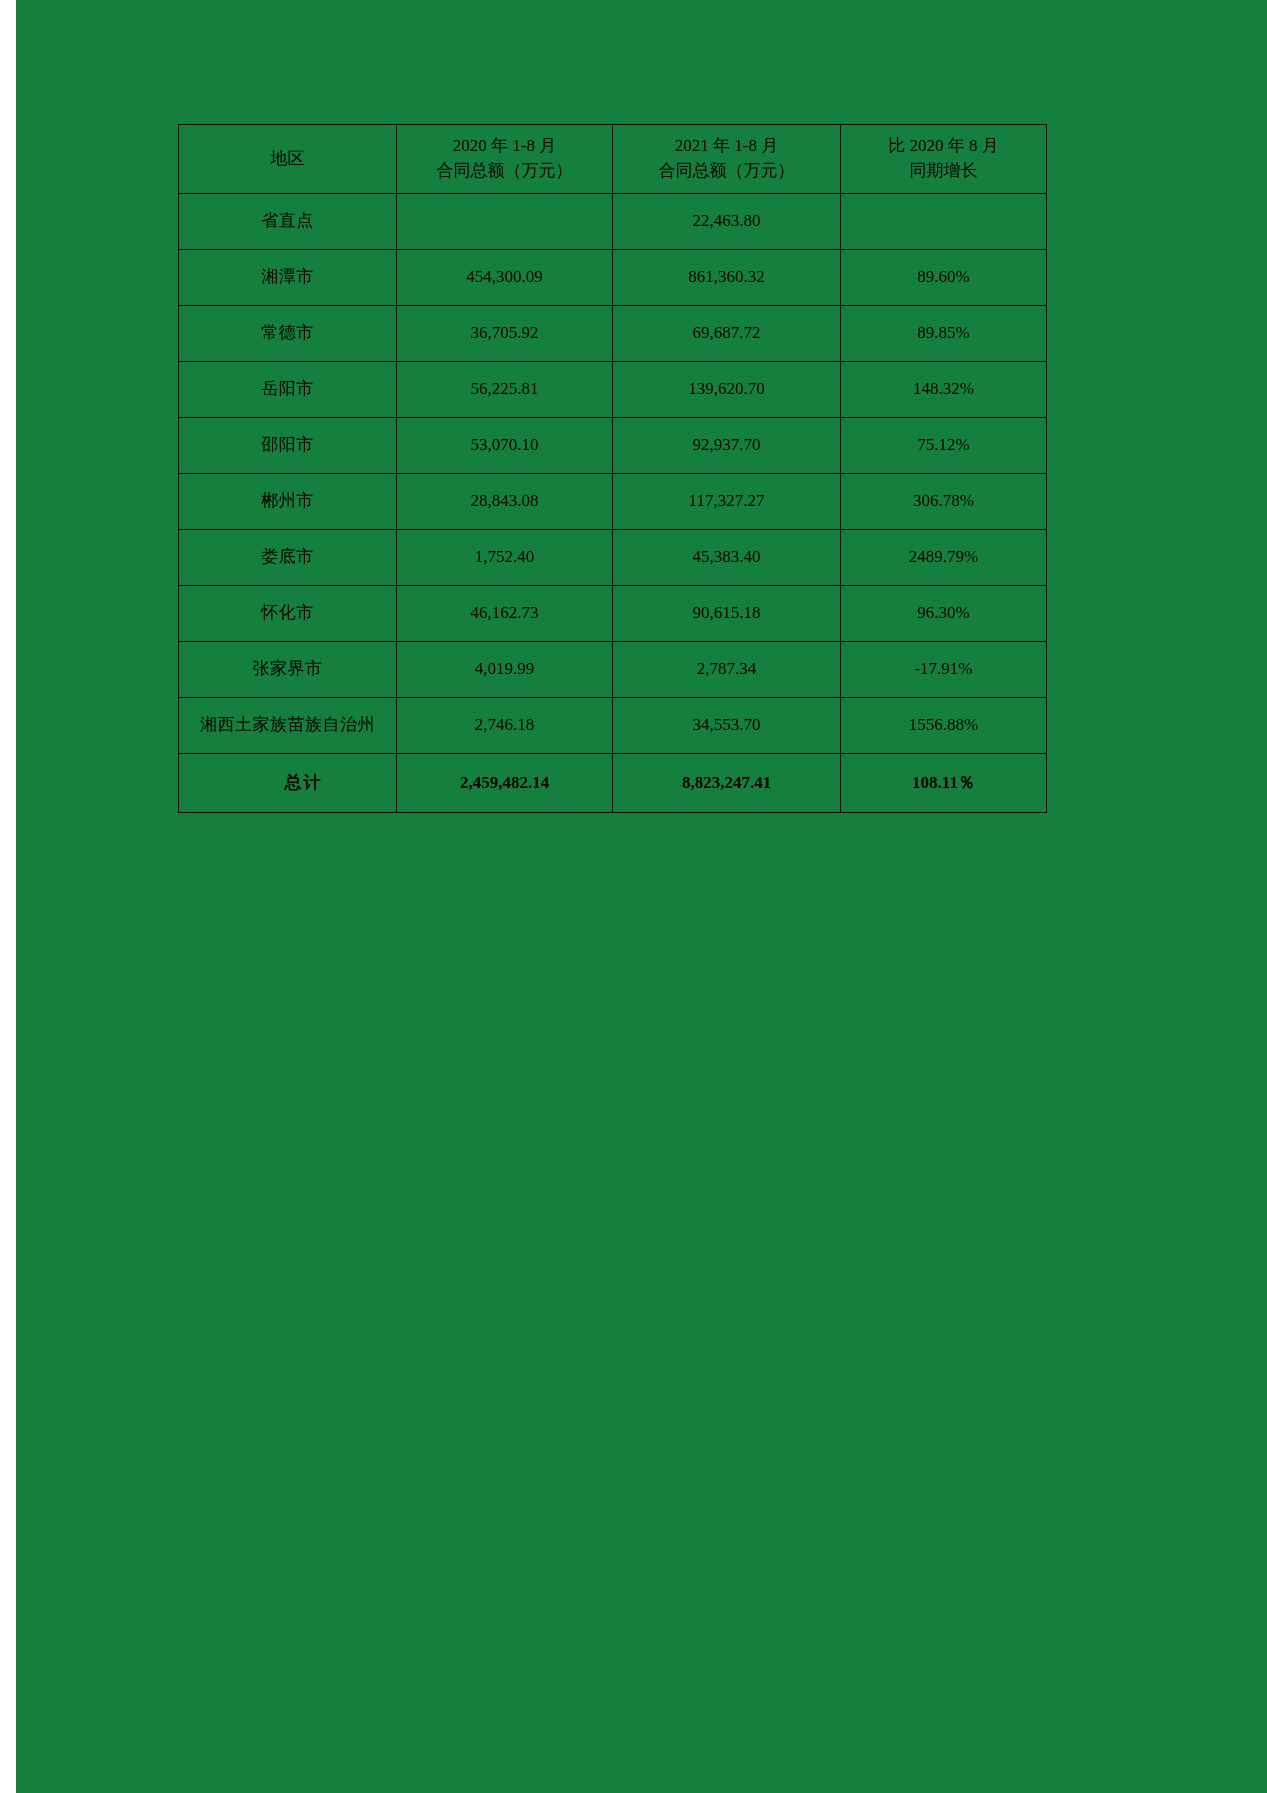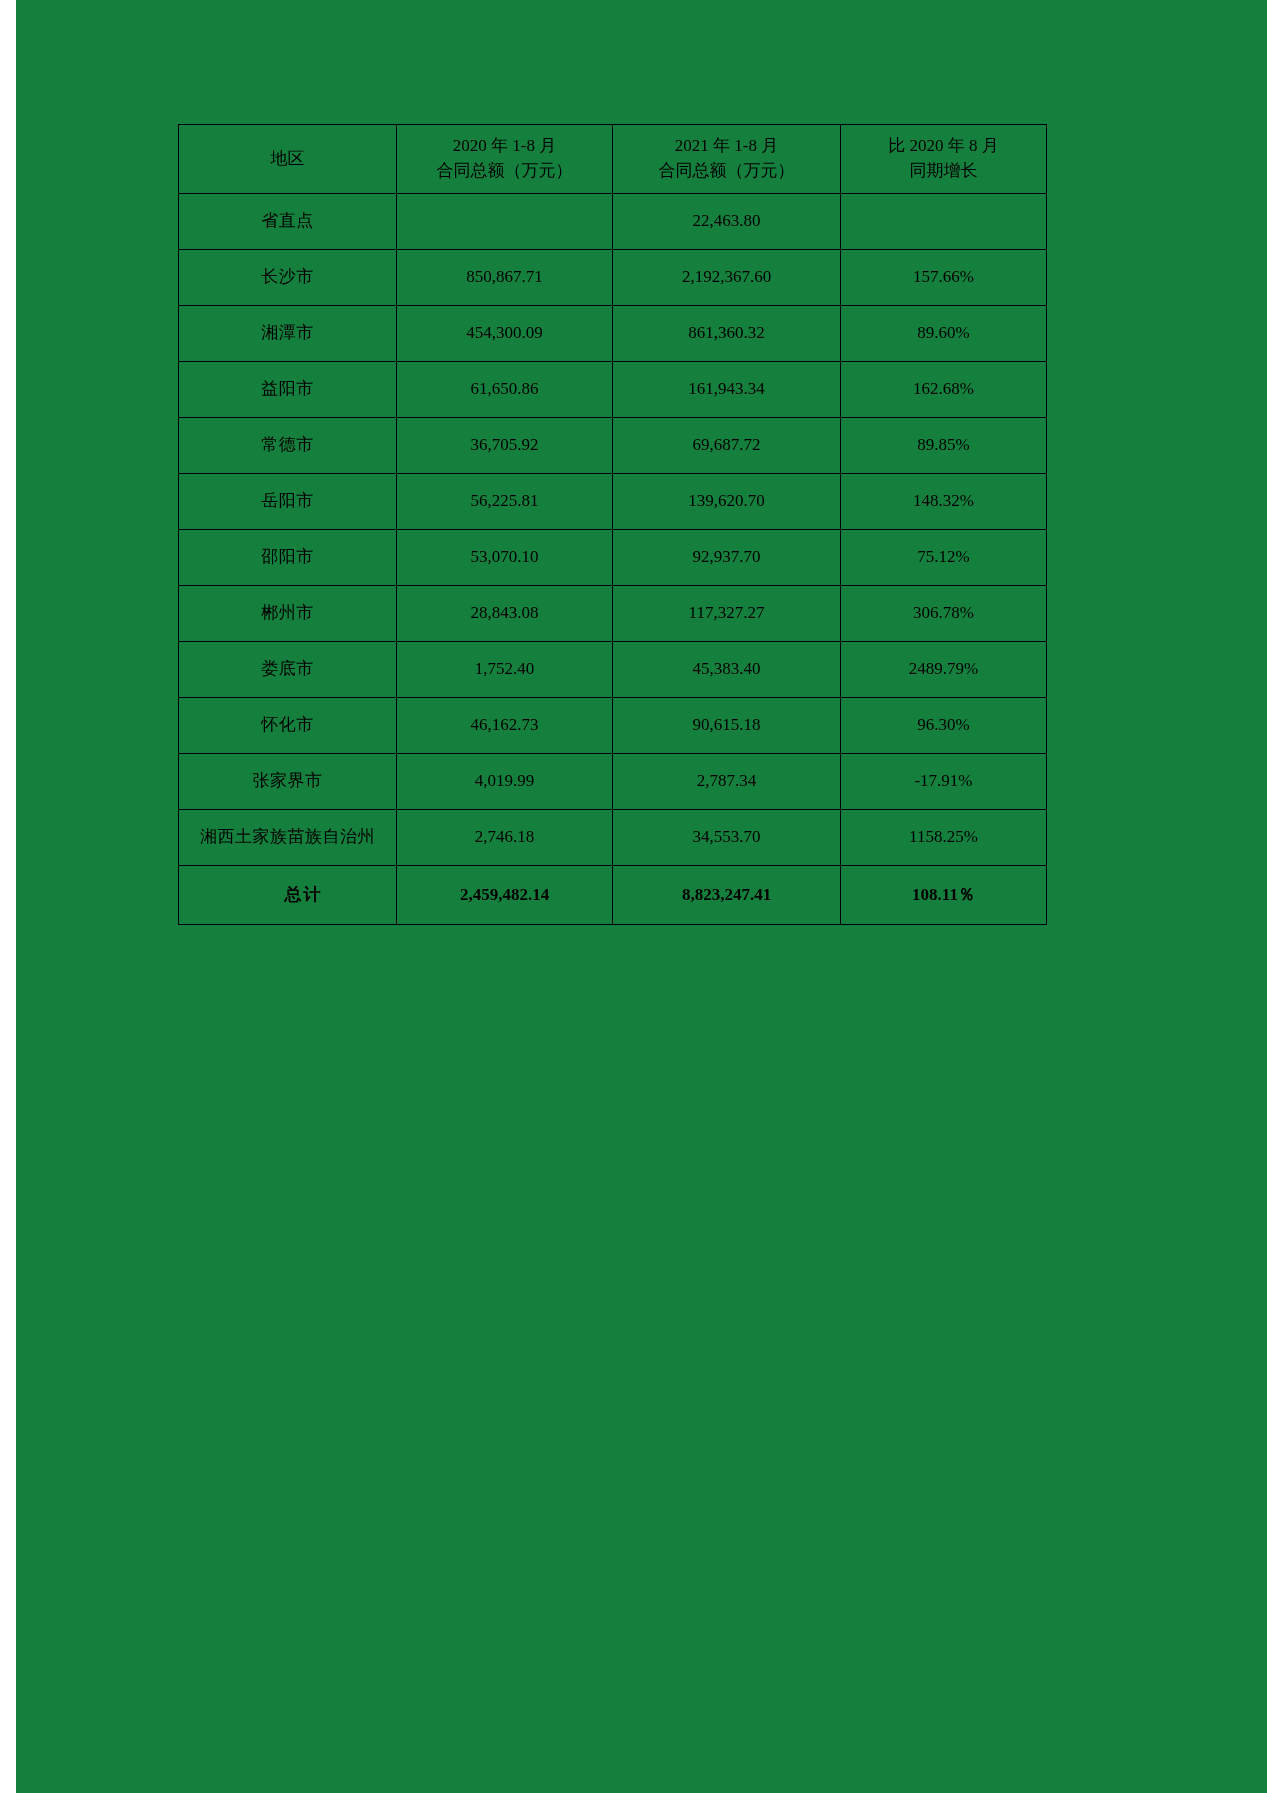--- a/index.html
+++ b/index.html
@@ -104,36 +104,24 @@
         </tr>
       </thead>
       <tbody>
         <tr>
           <td class="region-cell">省直点</td>
           <td></td>
           <td>22,463.80</td>
           <td></td>
         </tr>
         <tr>
-          <td class="region-cell">长沙市</td>
-          <td>850,867.71</td>
-          <td>2,192,367.60</td>
-          <td>157.66%</td>
-        </tr>
-        <tr>
           <td class="region-cell">湘潭市</td>
           <td>454,300.09</td>
           <td>861,360.32</td>
           <td>89.60%</td>
-        </tr>
-        <tr>
-          <td class="region-cell">益阳市</td>
-          <td>61,650.86</td>
-          <td>161,943.34</td>
-          <td>162.68%</td>
         </tr>
         <tr>
           <td class="region-cell">常德市</td>
           <td>36,705.92</td>
           <td>69,687.72</td>
           <td>89.85%</td>
         </tr>
         <tr>
           <td class="region-cell">岳阳市</td>
           <td>56,225.81</td>
@@ -167,21 +155,21 @@
         <tr>
           <td class="region-cell">张家界市</td>
           <td>4,019.99</td>
           <td>2,787.34</td>
           <td>-17.91%</td>
         </tr>
         <tr>
           <td class="region-cell">湘西土家族苗族自治州</td>
           <td>2,746.18</td>
           <td>34,553.70</td>
-          <td>1158.25%</td>
+          <td>1556.88%</td>
         </tr>
         <tr class="total-row">
           <td class="region-cell">总计</td>
           <td>2,459,482.14</td>
           <td>8,823,247.41</td>
           <td>108.11％</td>
         </tr>
       </tbody>
     </table>
   </div>

